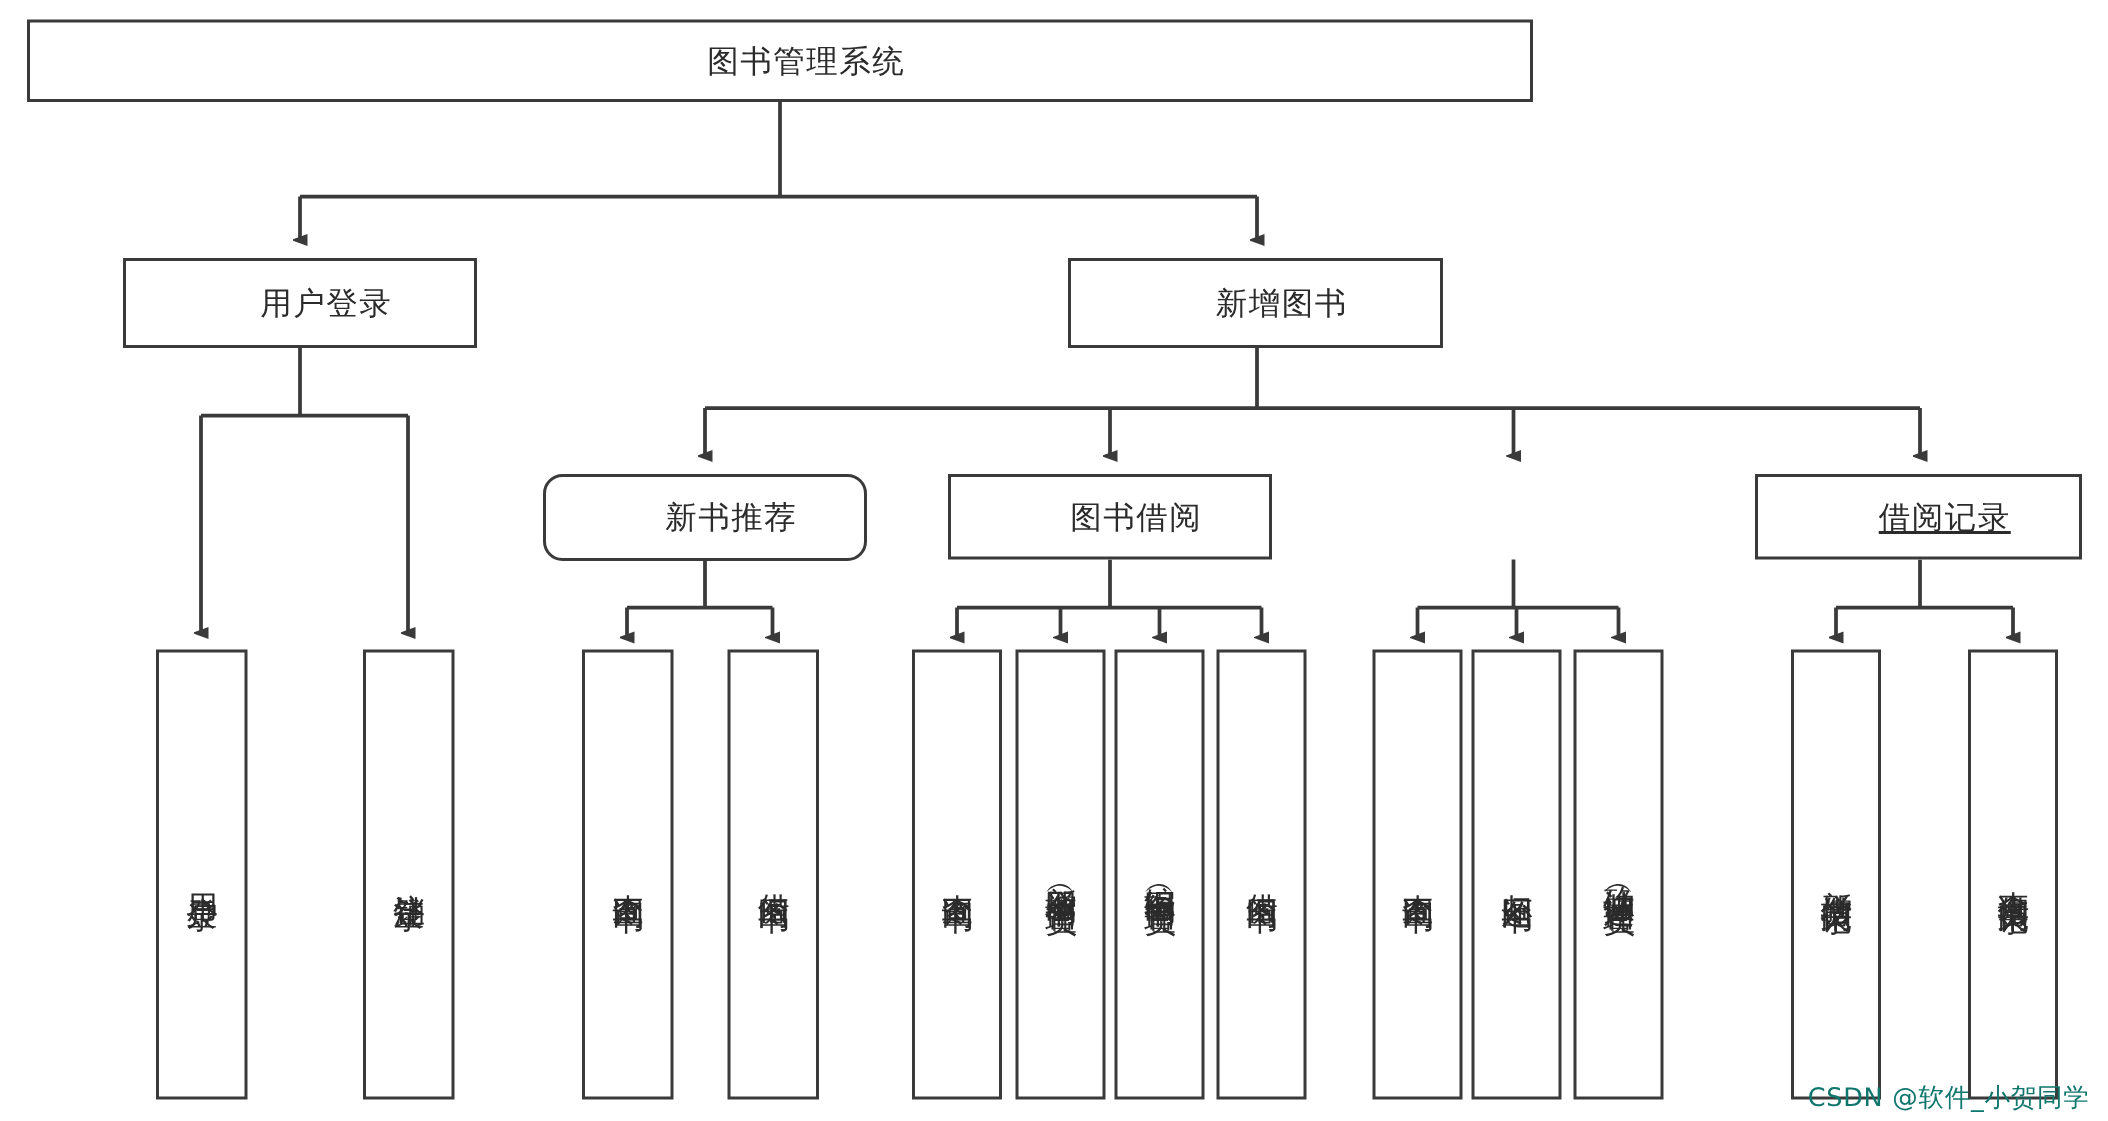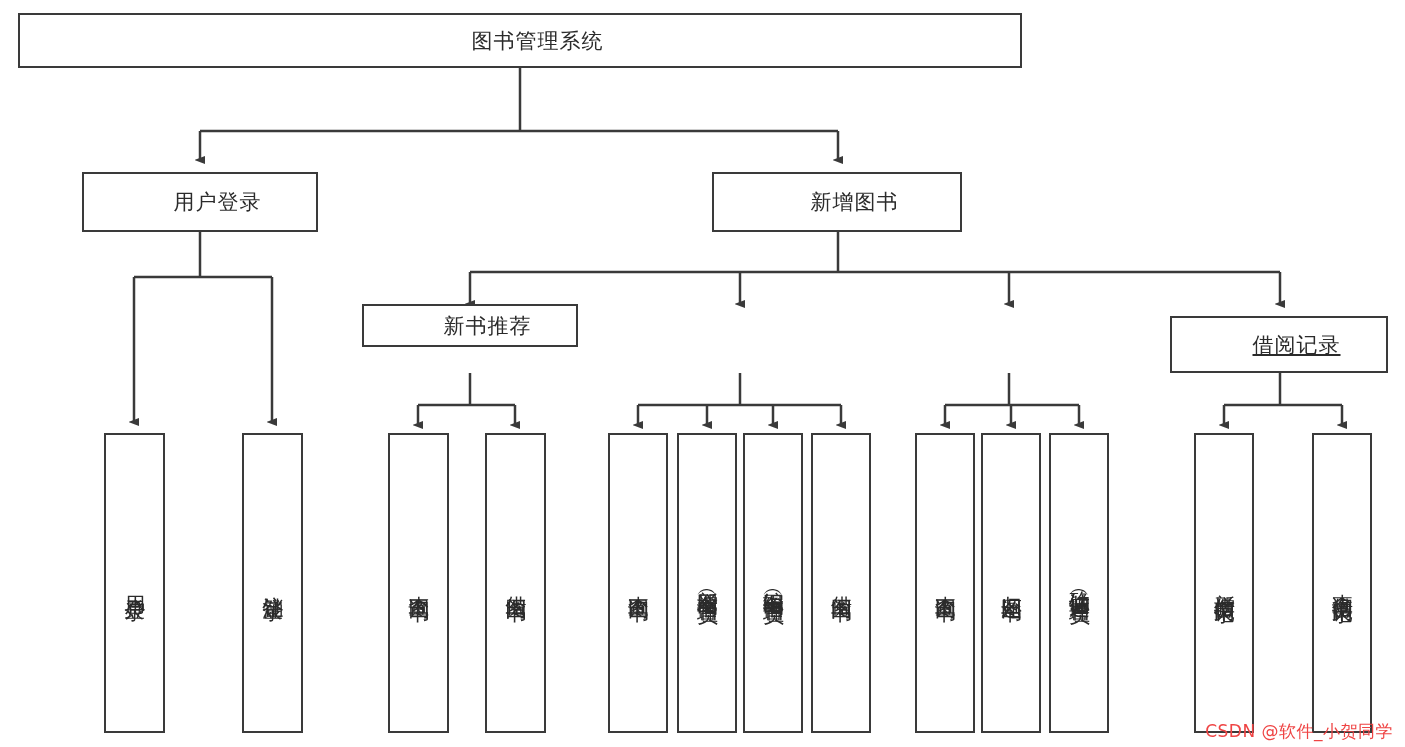--- a/index.html
+++ b/index.html
@@ -54,21 +54,21 @@
     writing-mode: vertical-rl;
     text-orientation: upright;
     text-align: center;
     max-height: 100%;
   }
   .watermark {
     position: absolute;
     right: 12px;
     bottom: 4px;
     font-size: 17px;
-    color: #ef4444;
+    color: #0f766e;
     white-space: nowrap;
     letter-spacing: 0.5px;
   }
 </style>
 </head>
 <body>
 
 <div id="canvas">
 
   <svg class="edges" viewBox="0 0 1405 747" xmlns="http://www.w3.org/2000/svg">
@@ -125,22 +125,25 @@
     <span>图书管理系统</span>
   </div>
 
   <div class="node horiz" style="left:82px; top:172px; width:236px; height:60px;">
     <span>用户登录</span>
   </div>
   <div class="node horiz" style="left:712px; top:172px; width:250px; height:60px;">
     <span>新增图书</span>
   </div>
 
-  <div class="node horiz" style="left:362px; top:304px; width:216px; height:43px;">
+  <div class="node horiz" style="left:362px; top:316px; width:216px; height:58px;border-radius:13px;">
     <span>新书推荐</span>
+  </div>
+  <div class="node horiz" style="left:632px; top:316px; width:216px; height:57px;">
+    <span>图书借阅</span>
   </div>
   <div class="node horiz" style="left:1170px; top:316px; width:218px; height:57px;text-decoration:underline;">
     <span>借阅记录</span>
   </div>
 
   <div class="node vert" style="left:104px; top:433px; width:61px; height:300px;">
     <span class="vtext">用户登录</span>
   </div>
   <div class="node vert" style="left:242px; top:433px; width:61px; height:300px;">
     <span class="vtext">注销登录</span>

